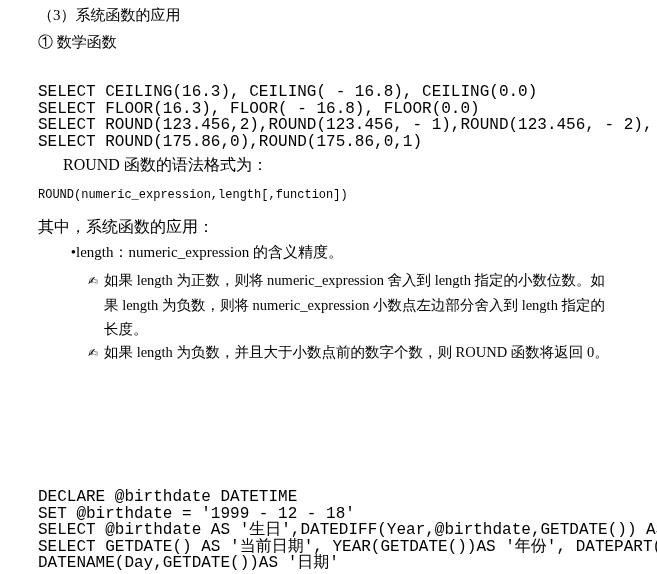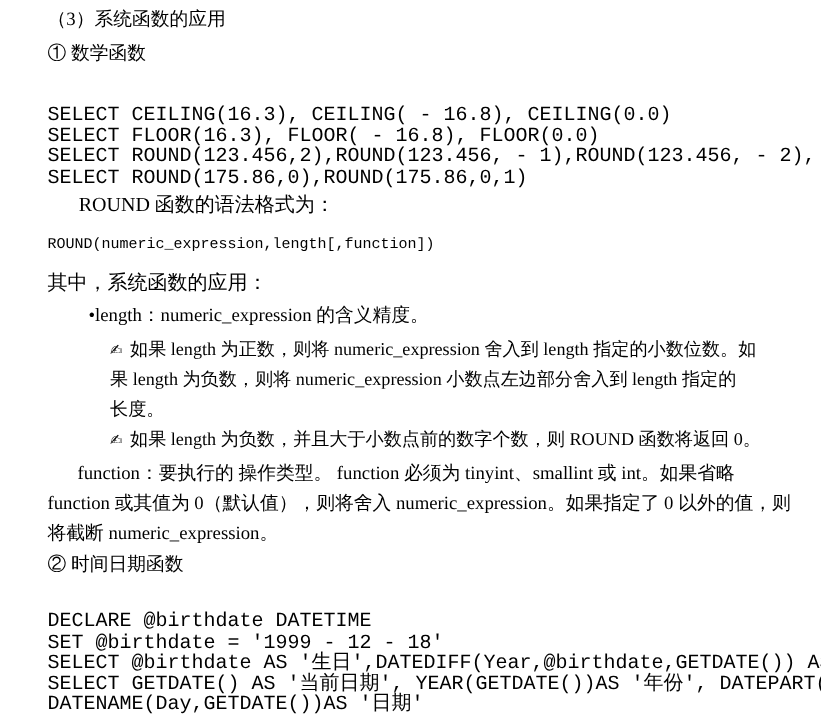--- a/index.html
+++ b/index.html
@@ -113,20 +113,21 @@
     width: 16px;
     font-family: "DejaVu Sans", sans-serif;
     font-size: 12px;
   }
   .sub-item .body {
     display: inline;
     margin-top: 34px;
   }
   .sub-indent {
     display: block;
+    margin-left: 16px;
   }
   .p-function {
     left: 38px;
     top: 367px;
     width: 600px;
     text-indent: 24px;
     font-size: 15px;
     line-height: 24px;
   }
 </style>
@@ -157,27 +158,21 @@
   <div class="sub-item sub-1">
     <span class="mark">✍</span><span class="body">如果 length 为正数，则将 numeric_expression 舍入到 length 指定的小数位数。如</span>
     <span class="sub-indent">果 length 为负数，则将 numeric_expression 小数点左边部分舍入到 length 指定的</span>
     <span class="sub-indent">长度。</span>
   </div>
 
   <div class="sub-item sub-2">
     <span class="mark">✍</span><span class="body">如果 length 为负数，并且大于小数点前的数字个数，则 ROUND 函数将返回 0。</span>
   </div>
 
-  <div class="para p-function">
-    <span>function：要执行的 操作类型。 function 必须为 tinyint、smallint 或 int。如果省略</span>
-    <span>function 或其值为 0（默认值），则将舍入 numeric_expression。如果指定了 0 以外的值，则</span>
-    <span>将截断 numeric_expression。</span>
-  </div>
 
-  <div class="heading h-sub2">② 时间日期函数</div>
 
   <pre class="code-block" id="code-datetime">DECLARE @birthdate DATETIME
 SET @birthdate = '1999 - 12 - 18'
 SELECT @birthdate AS '生日',DATEDIFF(Year,@birthdate,GETDATE()) AS '年龄'
 SELECT GETDATE() AS '当前日期', YEAR(GETDATE())AS '年份', DATEPART(Month,GETDATE())AS '月份',
 DATENAME(Day,GETDATE())AS '日期'</pre>
 
 </div>
 
 </body></html>

